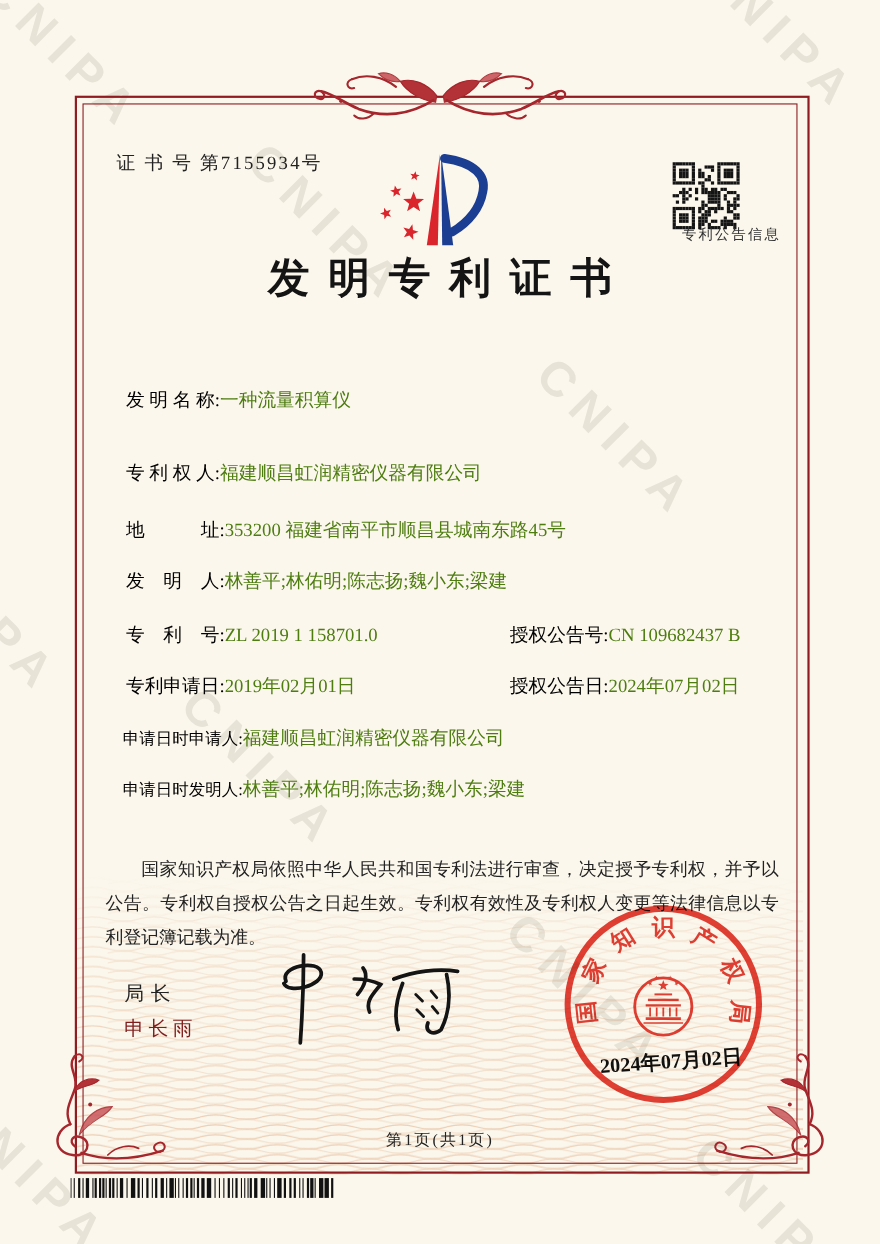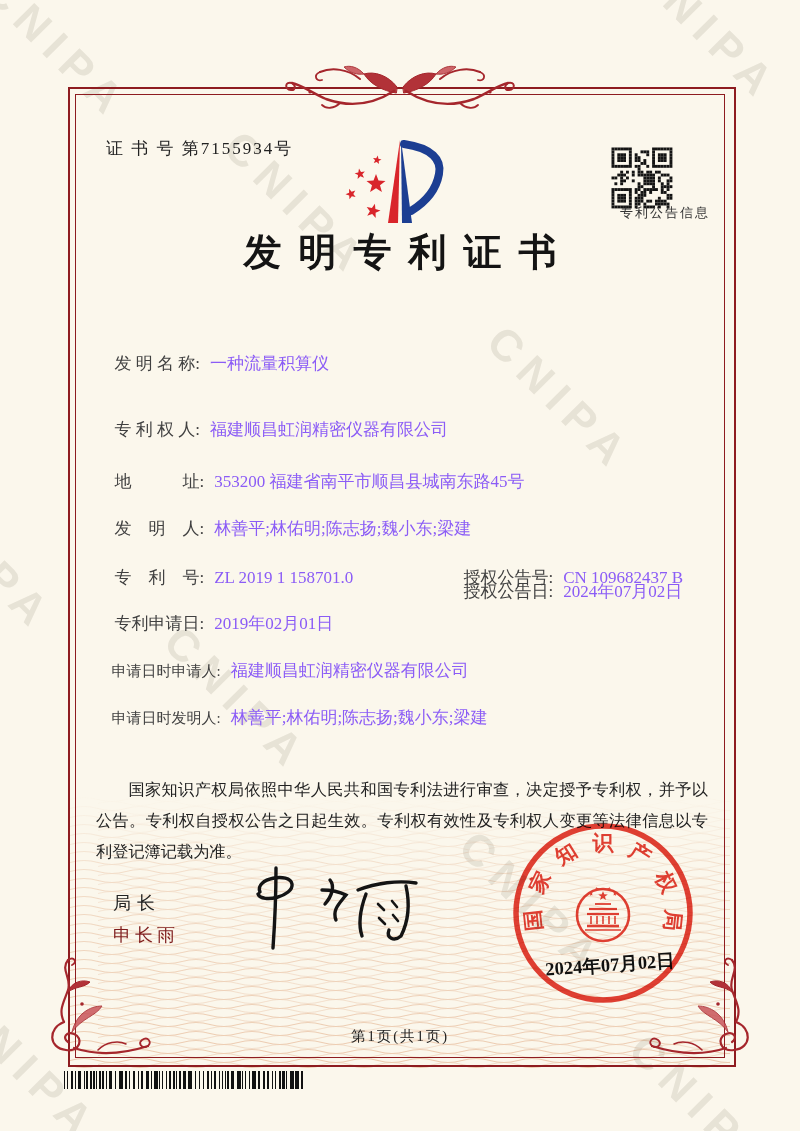--- a/index.html
+++ b/index.html
@@ -24,22 +24,22 @@
     transform:rotate(45deg);transform-origin:center;
     white-space:nowrap;pointer-events:none;
   }
   .cert-no{left:106px;top:137px;font-size:17px;letter-spacing:2px;color:#222;z-index:4;text-align:right;}
   .logo{left:338px;top:128px;z-index:4;}
   .qr{left:610px;top:146px;z-index:4;}
   .qr-label{left:596px;top:204px;font-size:13px;letter-spacing:2px;color:#333;z-index:4;margin-left:24px;}
   .title{left:0;top:227px;width:800px;text-align:center;font-size:38px;font-weight:bold;
          letter-spacing:17px;padding-left:17px;box-sizing:border-box;color:#141414;z-index:4;}
   .row{position:absolute;left:106px;font-size:17px;white-space:pre;z-index:4;}
-  .row .lbl{display:inline-block;color:#404040;}
-  .row .val{margin-left:10px;color:#8b5cf6;}
+  .row .lbl{display:inline-block;color:#000000;}
+  .row .val{color:#4d7c0f;}
   .row.small .lbl{font-size:15px;text-align:right;}
   .rcol{left:455px;text-align:center;}
   .statement{left:96px;top:760px;width:612px;font-size:16.2px;line-height:31px;
              text-align:justify;text-indent:2em;color:#222;z-index:4;font-family:Liberation Mono, monospace;}
   .sig-role{left:113px;top:891px;font-size:18px;letter-spacing:6px;
             font-family:"Liberation Sans","DejaVu Sans",sans-serif;color:#222;z-index:4;}
   .sig-name{left:113px;top:923px;font-size:18px;letter-spacing:4px;
             font-family:"Liberation Sans","DejaVu Sans",sans-serif;color:#7f1d1d;z-index:4;}
   .signature{left:238px;top:850px;z-index:4;}
   .seal{left:511px;top:821px;width:184px;height:184px;z-index:5;mix-blend-mode:multiply;opacity:.95;}
@@ -395,21 +395,21 @@
 </div>
 <div class="abs row" style="top:546px">
   <span class="lbl">专　利　号:</span><span class="val">ZL 2019 1 158701.0</span>
 </div>
 <div class="abs row rcol" style="top:546px">
   <span class="lbl">授权公告号:</span><span class="val">CN 109682437 B</span>
 </div>
 <div class="abs row" style="top:592px">
   <span class="lbl">专利申请日:</span><span class="val">2019年02月01日</span>
 </div>
-<div class="abs row rcol" style="top:560px">
+<div class="abs row rcol" style="top:592px">
   <span class="lbl">授权公告日:</span><span class="val">2024年07月02日</span>
 </div>
 <div class="abs row small" style="top:639px;left:103px">
   <span class="lbl">申请日时申请人:</span><span class="val">福建顺昌虹润精密仪器有限公司</span>
 </div>
 <div class="abs row small" style="top:686px;left:103px">
   <span class="lbl">申请日时发明人:</span><span class="val">林善平;林佑明;陈志扬;魏小东;梁建</span>
 </div>
 
 <p class="abs statement">国家知识产权局依照中华人民共和国专利法进行审查，决定授予专利权，并予以公告。专利权自授权公告之日起生效。专利权有效性及专利权人变更等法律信息以专利登记簿记载为准。</p>

